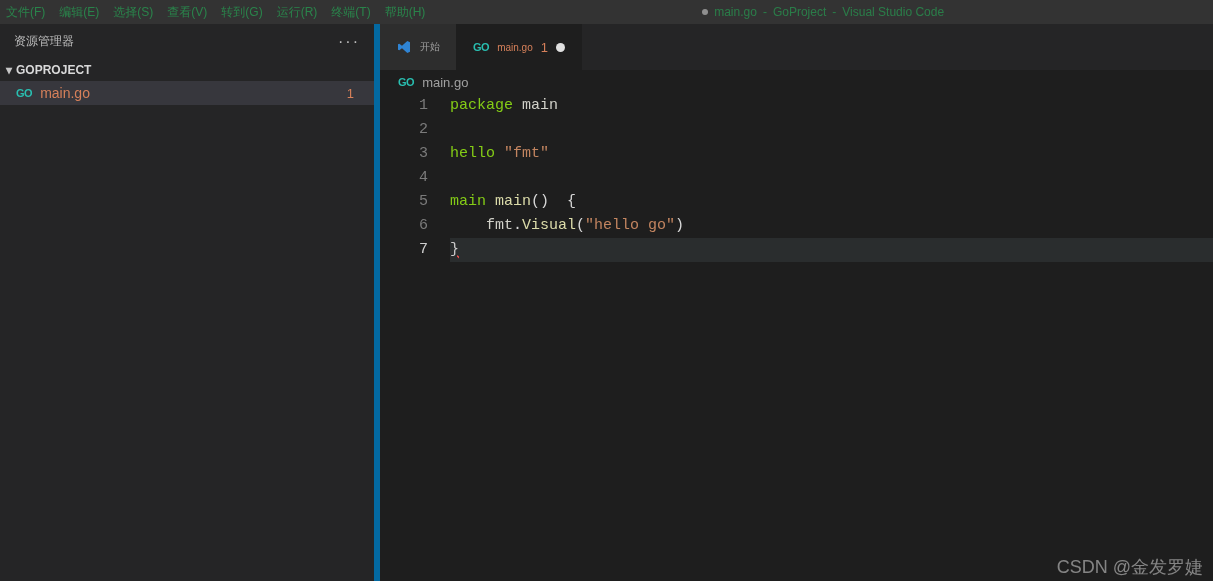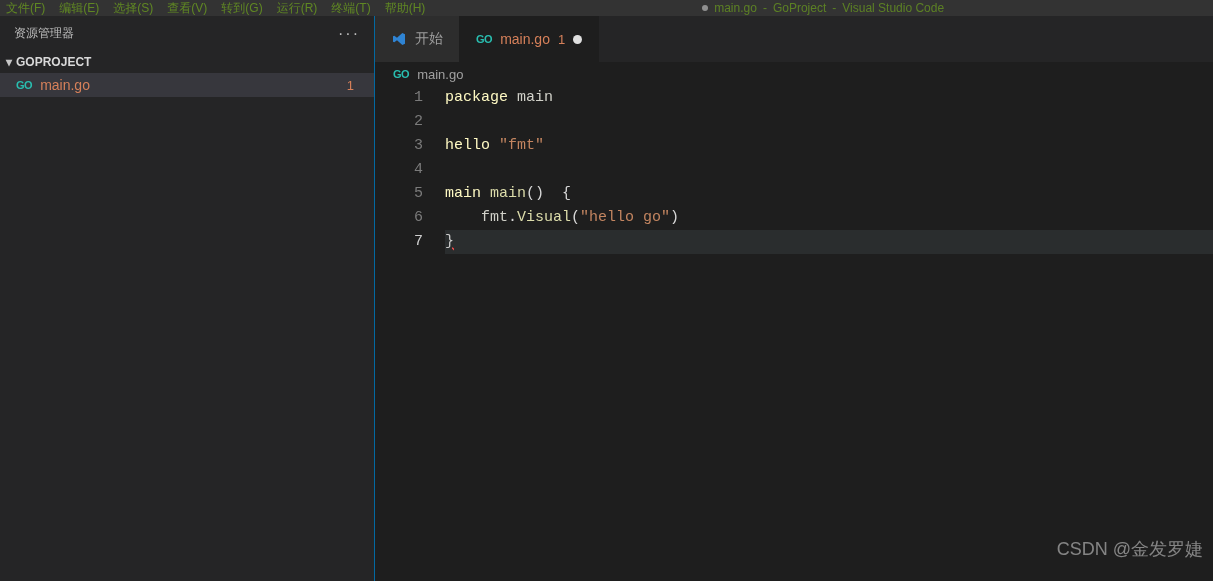--- a/index.html
+++ b/index.html
@@ -1,62 +1,62 @@
 <!DOCTYPE html>
 <html><head>
 <meta charset="utf-8">
 <style>
   html,body{margin:0;padding:0;height:100%;font-family:"Segoe UI","Helvetica Neue",Arial,sans-serif;background:#1e1e1e;color:#ccc;font-size:13px;overflow:hidden}
   .app{display:flex;flex-direction:column;width:1213px;height:581px;background:#1e1e1e;position:relative}
   
-  .menubar{display:flex;align-items:center;height:16px;background:#333333;color:#84cc16;padding:0 6px;overflow:hidden;white-space:nowrap}
+  .menubar{display:flex;align-items:center;height:24px;background:#333333;color:#22c55e;padding:0 6px;overflow:hidden;white-space:nowrap}
   .menubar .menu-item{margin-right:14px;cursor:pointer;font-size:12px;opacity:.55}
   .menubar .spacer{flex:1}
   .menubar .title{display:flex;align-items:center;gap:6px;font-size:12px;opacity:.5}
   .menubar .dot{width:6px;height:6px;border-radius:50%;background:#fff;display:inline-block;opacity:.9}
   
   .body{display:flex;flex:1;min-height:0}
   
-  .sidebar{width:374px;background:#252526;display:flex;flex-direction:column;border-right:1px solid #0369a1}
+  .sidebar{width:374px;background:#252526;display:flex;flex-direction:column;border-right:6px solid #0369a1}
   .side-header{display:flex;align-items:center;justify-content:space-between;height:35px;padding:0 14px;color:#bdbdbd;font-size:12px}
   .side-header .dots{letter-spacing:2px;color:#bdbdbd;font-size:16px;cursor:pointer}
   .tree-project{display:flex;align-items:center;height:22px;padding:0 6px;color:#d9d9d9;font-size:12px;font-weight:700;cursor:pointer}
   .tree-project .chev{margin-right:4px;font-size:12px;color:#c6c6c6}
   .tree-file{display:flex;align-items:center;height:24px;padding:0 16px;background:#37373d;cursor:pointer}
   .tree-file .go-icon{color:#29beb0;font-weight:700;font-size:11px;margin-right:8px;letter-spacing:-0.5px}
   .tree-file .fname{color:#d6805a;font-size:14px;flex:1}
   .tree-file .badge{color:#d6805a;font-size:13px;margin-right:4px}
   
   .editor{flex:1;display:flex;flex-direction:column;min-width:0;background:#1e1e1e}
   .tabs{display:flex;align-items:center;height:46px;background:#252526}
   .tab{display:flex;align-items:center;height:46px;padding:0 16px;background:#2d2d2d;gap:8px;cursor:pointer;border-right:1px solid #1e1e1e}
   .tab.active{background:#1e1e1e}
   .tab .vscode-icon{width:16px;height:16px}
-  .tab .tabname{color:#9e9e9e;font-size:14px}
+  .tab .tabname{color:#9e9e9e;font-size:10px}
   .tab .go-icon{color:#29beb0;font-weight:700;font-size:11px;letter-spacing:-0.5px}
   .tab.active .tabname{color:#d6805a}
   .modify-count{color:#d6805a;font-size:13px}
   .dirty-dot{width:9px;height:9px;border-radius:50%;background:#e0e0e0;display:inline-block}
   .breadcrumb{display:flex;align-items:center;gap:8px;height:24px;padding:0 18px;font-size:13px;color:#a0a0a0}
   .breadcrumb .go-icon{color:#29beb0;font-weight:700;font-size:11px;letter-spacing:-0.5px}
   .code{flex:1;display:flex;font-family:Consolas,"Courier New",monospace;font-size:15px;line-height:24px}
   .gutter{text-align:right;color:#7b7b7b;padding:0 22px 0 0;user-select:none;width:48px}
   .gutter .ln{height:24px}
   .gutter .ln.current{color:#cfcfcf}
   .lines{flex:1}
   .lines .line{height:24px;white-space:pre}
   .lines .line.current{background:#2a2d2e}
-  .tok-kw{color:#fef9c3}
+  .tok-kw{color:#84cc16}
   .tok-ident{color:#d1d1c9}
   .tok-str{color:#c38560}
   .tok-punc{color:#d7d7d7}
   .tok-func{color:#dcdcaa}
   .tok-err{text-decoration:underline wavy #f14c4c}
   
-  .watermark{position:absolute;right:10px;bottom:20px;color:#d9d9d9;font-size:18px;opacity:.55;pointer-events:none}
+  .watermark{position:absolute;right:10px;bottom:2px;color:#d9d9d9;font-size:18px;opacity:.55;pointer-events:none}
 </style>
 </head>
 <body>
 
 <div class="app">
 
   <div class="menubar">
     <span class="menu-item">文件(F)</span>
     <span class="menu-item">编辑(E)</span>
     <span class="menu-item">选择(S)</span>

